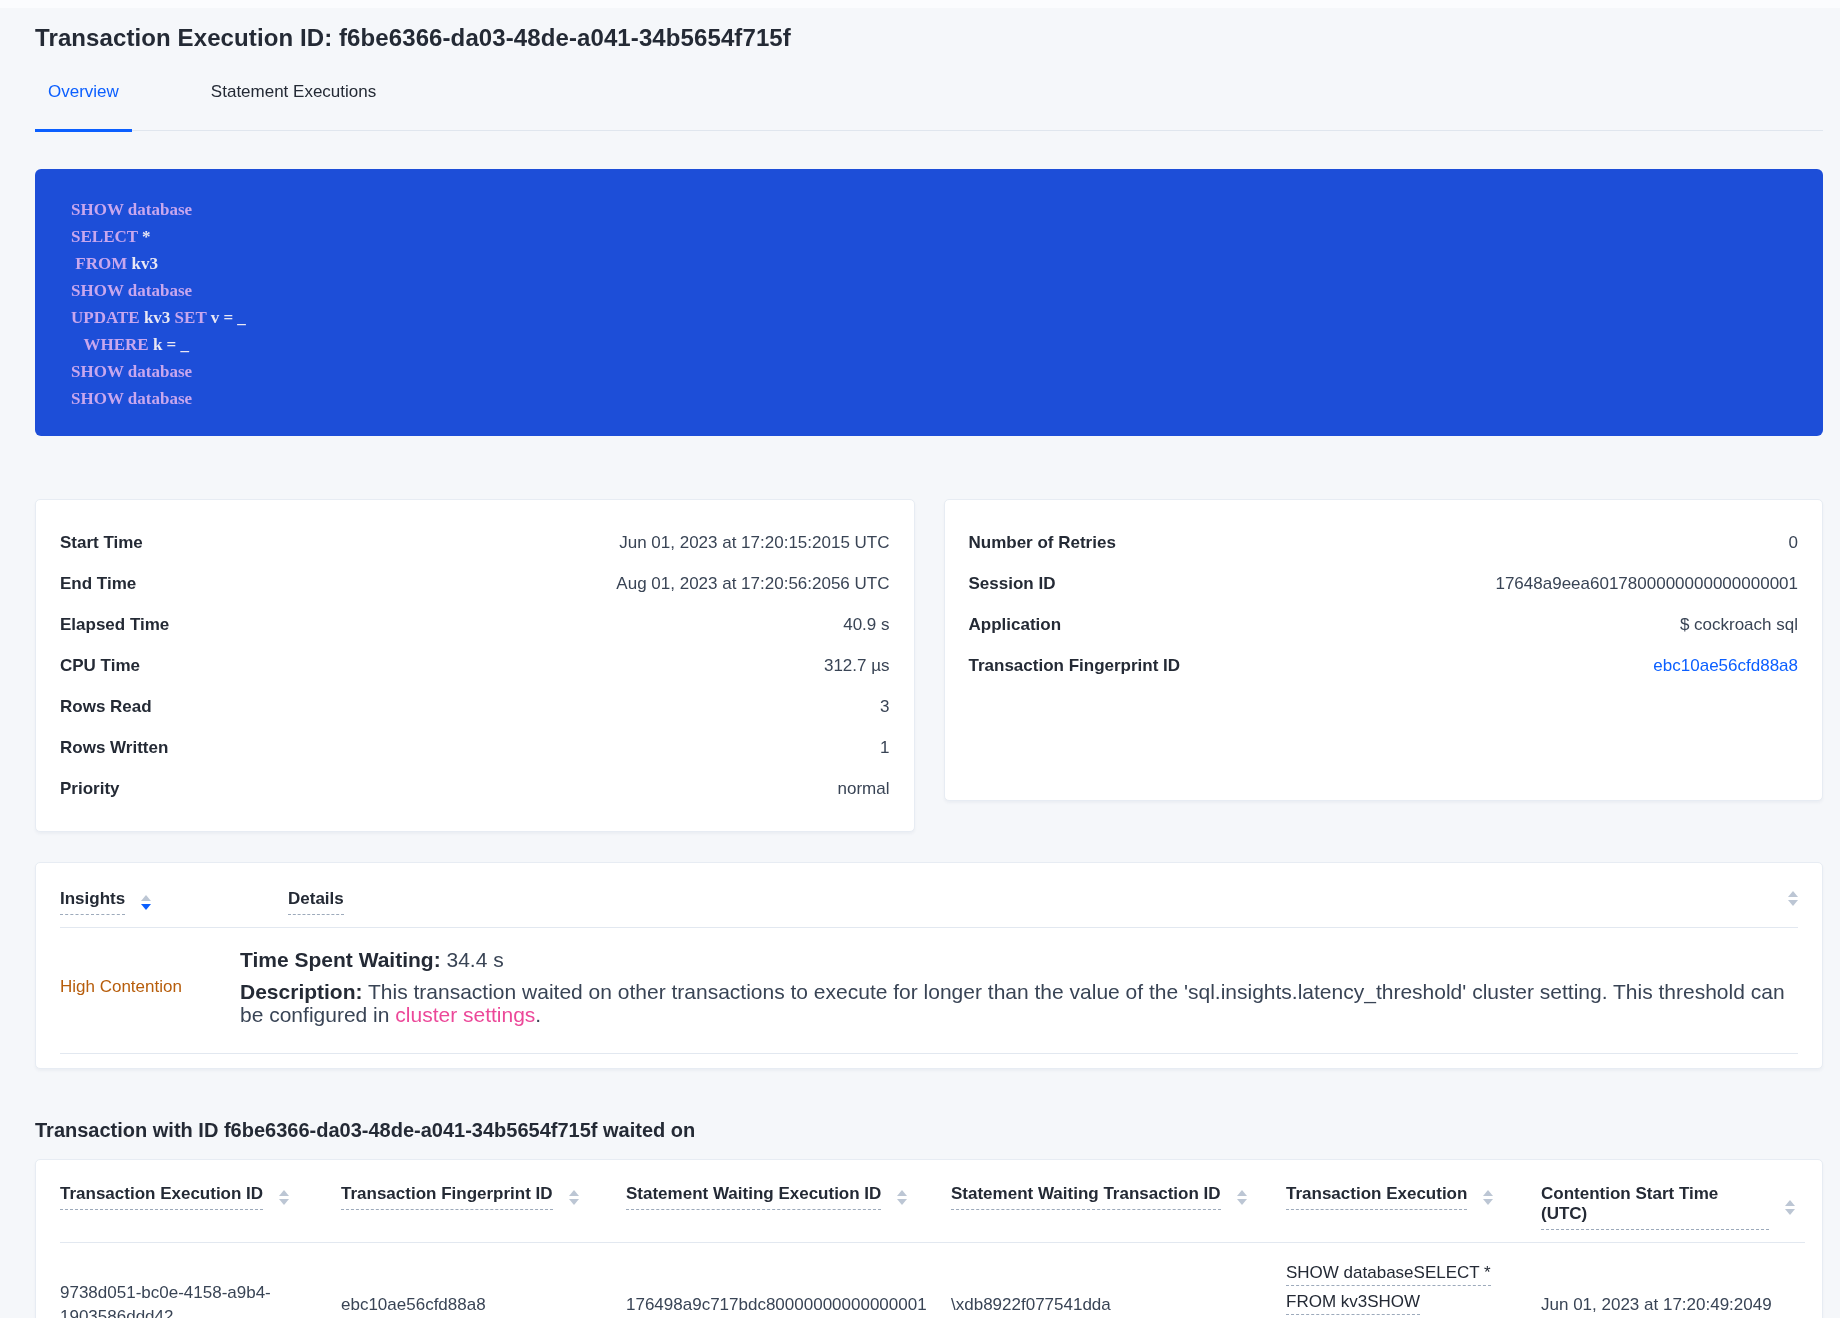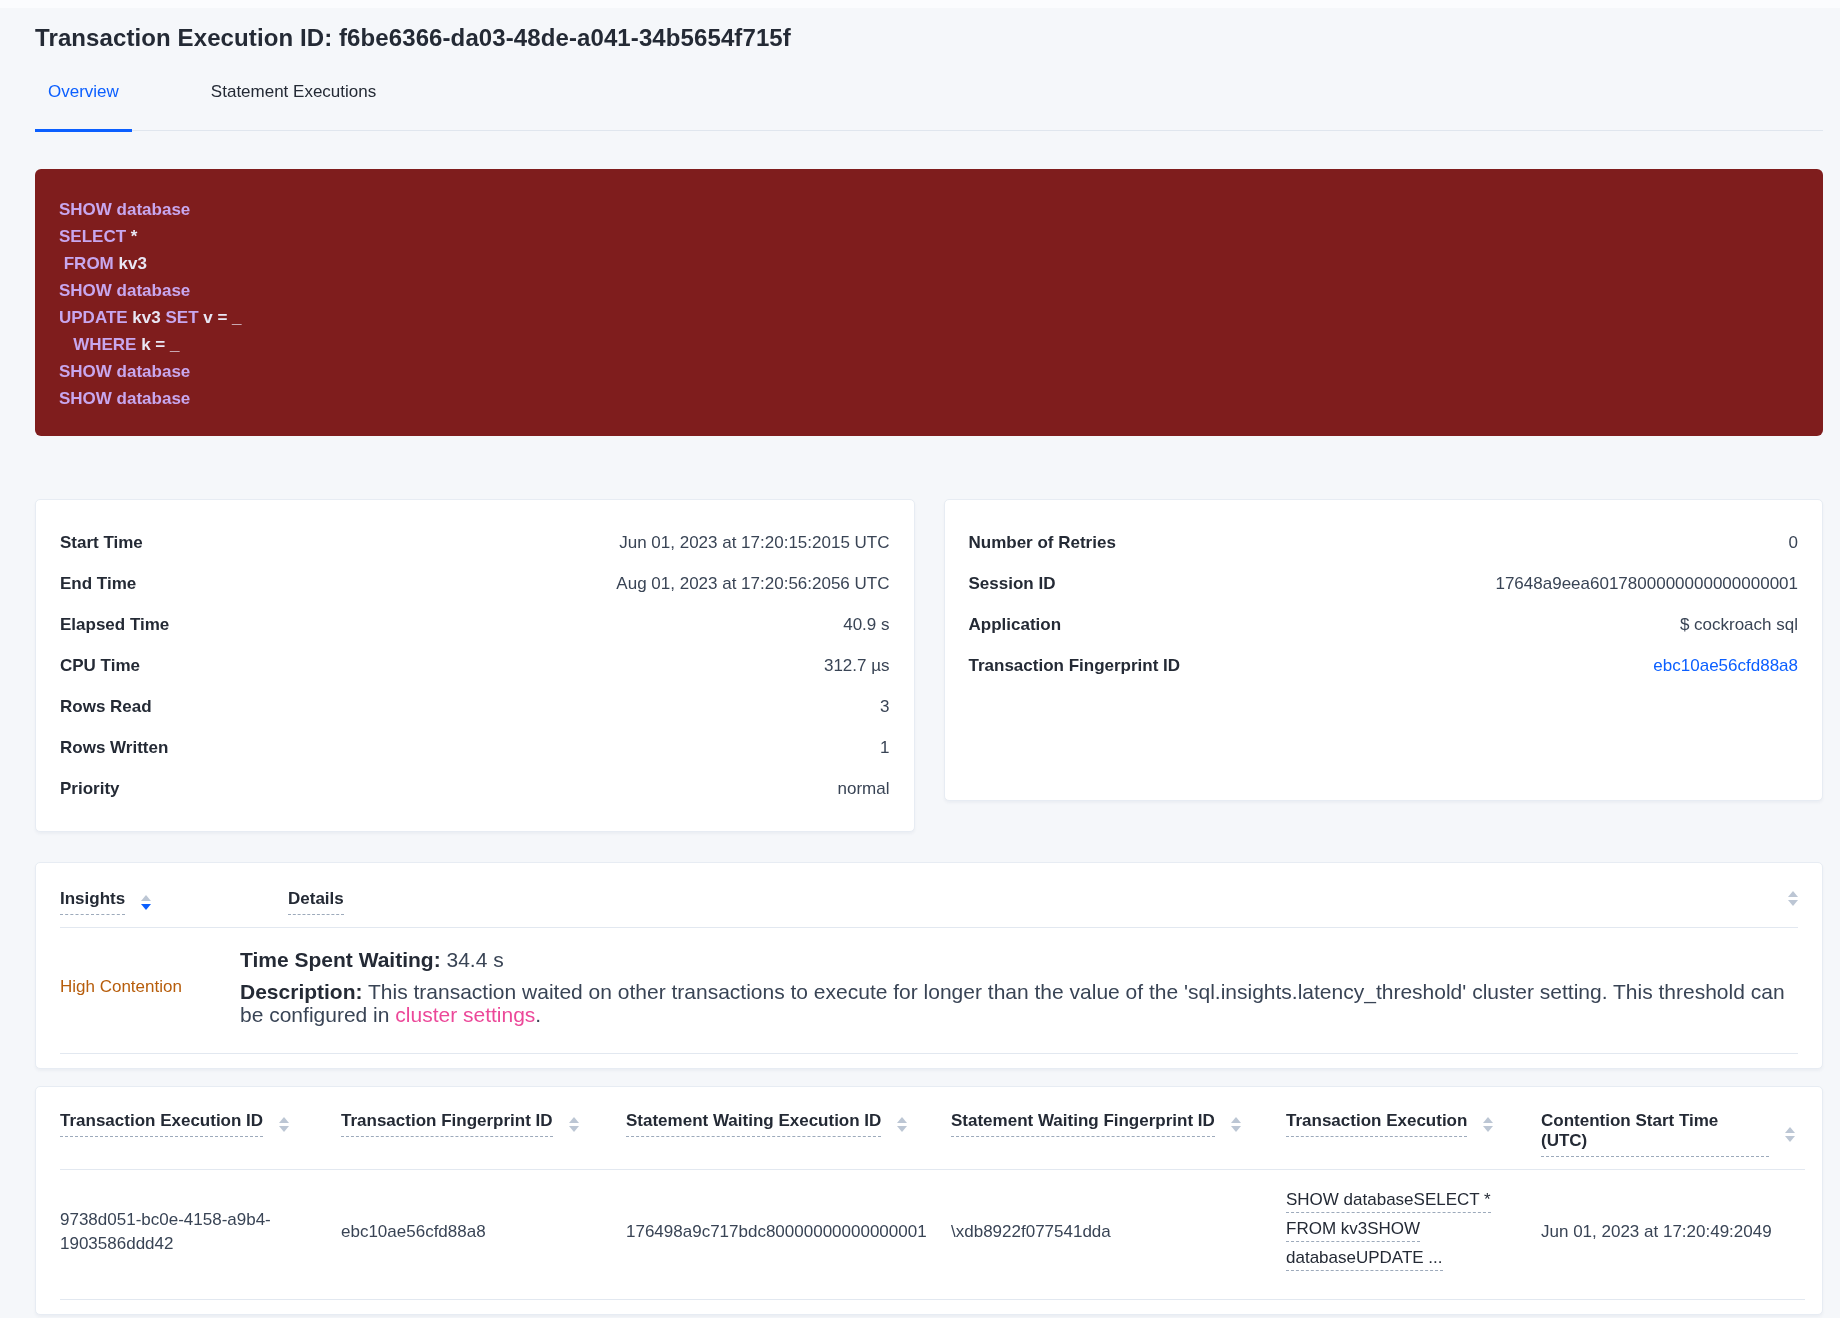--- a/index.html
+++ b/index.html
@@ -15,22 +15,22 @@
 
   .page-title { margin-top:16px; font-size:24px; font-weight:700; color:#242a35; letter-spacing:0.1px; }
 
   
   .tabs { display:flex; margin-top:30px; border-bottom:1px solid #e0e6ee; }
   .tab { padding:0 13px 27px; margin-right:66px; font-size:17px; color:#242a35; cursor:pointer;
          border-bottom:3px solid transparent; margin-bottom:-2px; }
   .tab.active { color:#0b5fff; border-bottom-color:#0b5fff; }
 
   
-  .sql-box { margin-top:38px; background:#7f1d1d; border-radius:6px; padding:27px 24px 24px;
-             font-family:Liberation Sans, sans-serif; font-size:17px; line-height:27px; }
+  .sql-box { margin-top:38px; background:#1d4ed8; border-radius:6px; padding:27px 36px 24px;
+             font-family:Liberation Serif, serif; font-size:17px; line-height:27px; }
   .sql-line { white-space:pre; }
   .tok-kw { color:#c8a7ee; font-weight:700; }
   .tok-id { color:#e9e7f4; font-weight:700; }
 
   
   .card { background:#ffffff; border:1px solid #e7ecf3; border-radius:5px;
           box-shadow:0 2px 3px rgba(56,76,108,0.05); }
   .cards-row { display:flex; gap:29px; margin-top:63px; align-items:flex-start; }
   .summary-card { flex:1; padding:22px 24px; }
   .summary-card.right { min-height:302px; }
@@ -174,20 +174,21 @@
       <div class="ins-col1">
         <span class="insight-badge">High Contention</span>
       </div>
       <div class="ins-col2">
         <div class="detail-line"><b>Time Spent Waiting:</b><span> 34.4 s</span></div>
         <div class="detail-line"><b>Description:</b><span> This transaction waited on other transactions to execute for longer than the value of the 'sql.insights.latency_threshold' cluster setting. This threshold can be configured in </span><span class="inline-link">cluster settings</span><span>.</span></div>
       </div>
     </div>
   </div>
 
+  <h2 class="section-heading">Transaction with ID f6be6366-da03-48de-a041-34b5654f715f waited on</h2>
 
   <div class="card table-card">
     <table class="waited">
       <thead>
           <tr id="waited-head">
             <th style="width: 281px;"><span class="th-wrap">
                 <span class="th-text dashed">Transaction Execution ID</span>
                 <span class="sort-icon">
                   <span class="tri up"></span>
                   <span class="tri down"></span>
@@ -201,21 +202,21 @@
                 </span>
               </span></th>
             <th style="width: 325px;"><span class="th-wrap">
                 <span class="th-text dashed">Statement Waiting Execution ID</span>
                 <span class="sort-icon">
                   <span class="tri up"></span>
                   <span class="tri down"></span>
                 </span>
               </span></th>
             <th style="width: 335px;"><span class="th-wrap">
-                <span class="th-text dashed">Statement Waiting Fingerprint ID</span>
+                <span class="th-text dashed">Statement Waiting Transaction ID</span>
                 <span class="sort-icon">
                   <span class="tri up"></span>
                   <span class="tri down"></span>
                 </span>
               </span></th>
             <th style="width: 255px;"><span class="th-wrap">
                 <span class="th-text dashed">Transaction Execution</span>
                 <span class="sort-icon">
                   <span class="tri up"></span>
                   <span class="tri down"></span>

